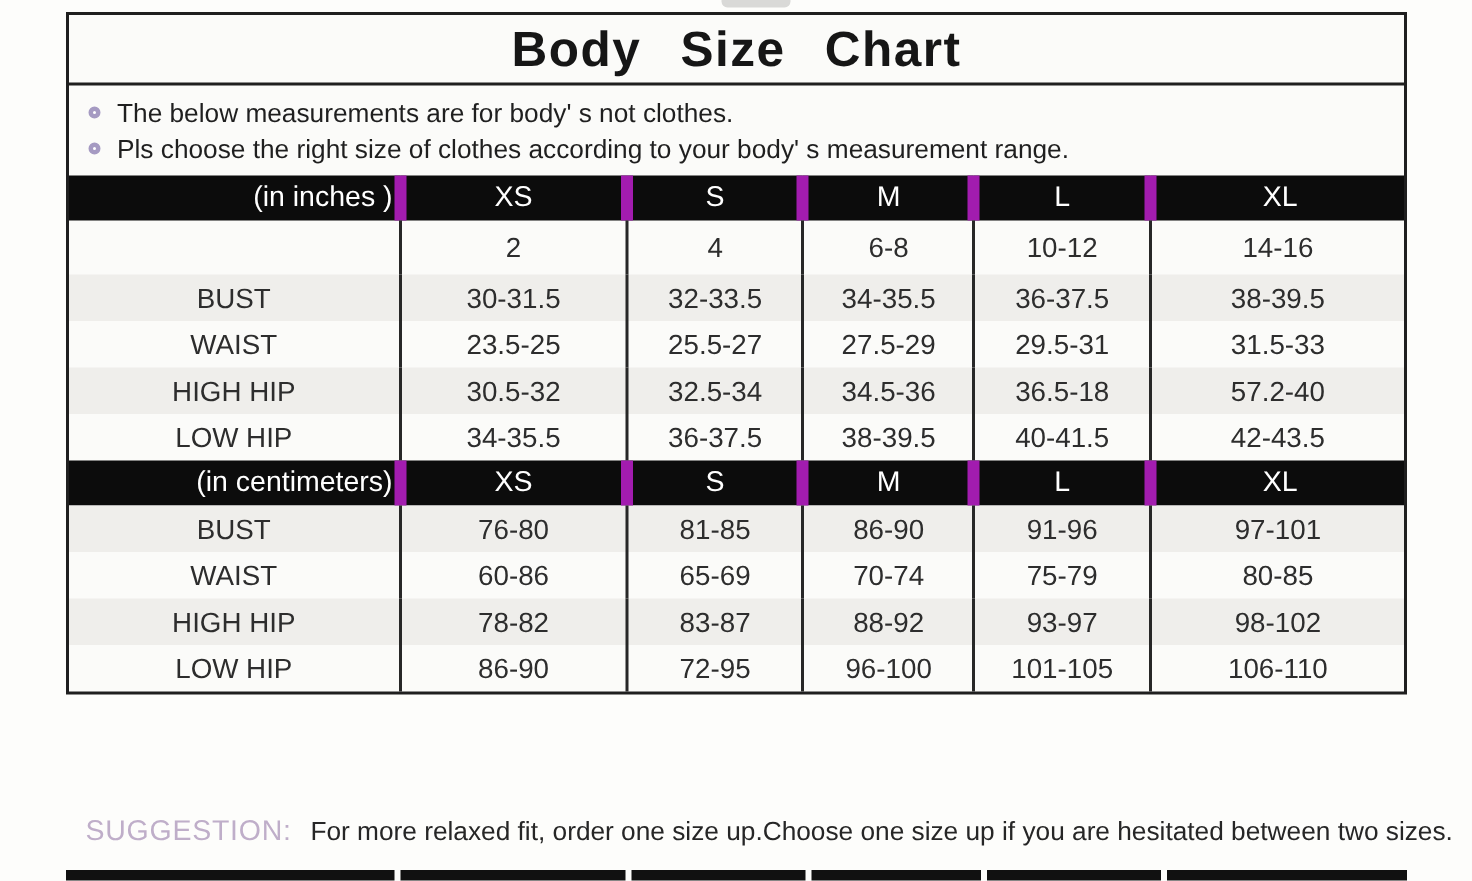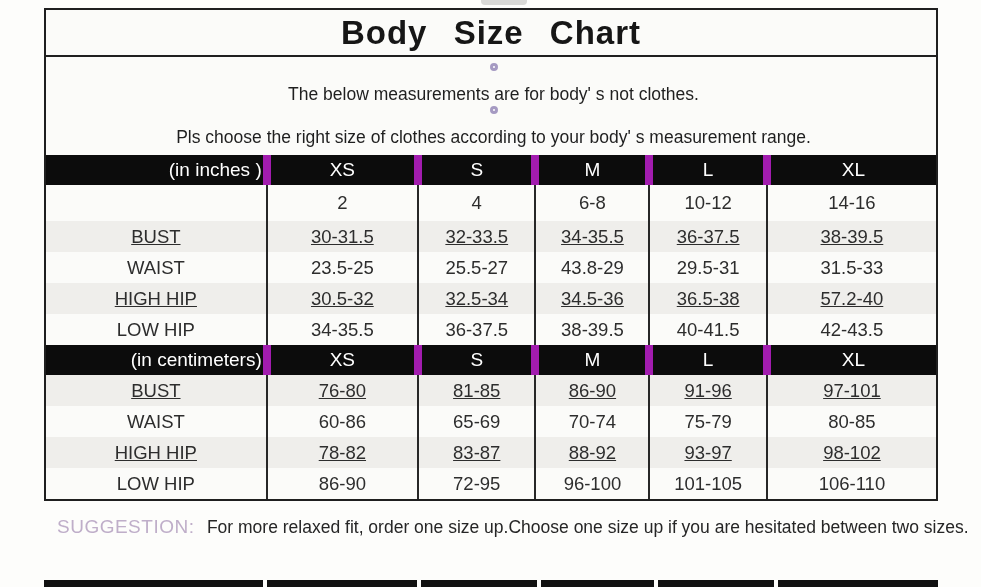--- a/index.html
+++ b/index.html
@@ -34,21 +34,20 @@
     margin: 0;
     font-size: 33px; font-weight: bold; color: #161616;
     letter-spacing: 1px; word-spacing: 16px;
   }
 
   .notes { padding: 6px 8px 6px 13px; }
   .note {
     display: flex; align-items: center; gap: 11px;
     font-size: 17.5px; color: #1f1f1f; line-height: 24px;
     white-space: nowrap;
-    flex-direction: column;
   }
   .ring {
     flex: 0 0 auto; width: 8px; height: 8px;
     border: 3.5px solid #a59ac2; border-radius: 50%;
     background: #ffffff;
   }
 
   table.size-table {
     width: 100%;
     border-collapse: collapse;
@@ -70,24 +69,24 @@
   tr.head th:first-child { border-left: none; text-align: right; }
 
   td {
     text-align: center; vertical-align: middle;
     font-size: 18.5px; color: #2d2d2d;
     height: 31px;
     border-left: 2px solid #272727;
   }
   td:first-child { border-left: none; }
   tr.tall td { height: 36px; }
-  tr.shade td { background: #efeeeb; text-decoration: underline; }
+  tr.shade td { background: #efeeeb; }
 
   .suggestion {
-    position: absolute; left: 57px; top: 516px; width: 910px;
+    position: absolute; left: 57px; top: 544px; width: 910px;
     white-space: nowrap;
   }
   .sug-label {
     font-size: 19px; color: #bfaec9; letter-spacing: 0.5px;
   }
   .sug-text {
     font-size: 17.5px; color: #262626; margin-left: 8px;
   }
 
   .bottom-bar {
@@ -158,30 +157,30 @@
         <td>30-31.5</td>
         <td>32-33.5</td>
         <td>34-35.5</td>
         <td>36-37.5</td>
         <td>38-39.5</td>
       </tr>
       <tr>
         <td>WAIST</td>
         <td>23.5-25</td>
         <td>25.5-27</td>
-        <td>43.8-29</td>
+        <td>27.5-29</td>
         <td>29.5-31</td>
         <td>31.5-33</td>
       </tr>
       <tr class="shade">
         <td>HIGH HIP</td>
         <td>30.5-32</td>
         <td>32.5-34</td>
         <td>34.5-36</td>
-        <td>36.5-38</td>
+        <td>36.5-18</td>
         <td>57.2-40</td>
       </tr>
       <tr>
         <td>LOW HIP</td>
         <td>34-35.5</td>
         <td>36-37.5</td>
         <td>38-39.5</td>
         <td>40-41.5</td>
         <td>42-43.5</td>
       </tr>

